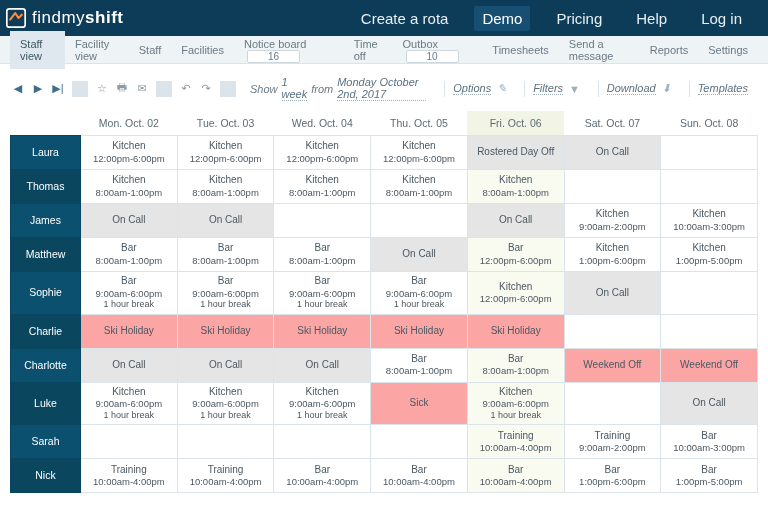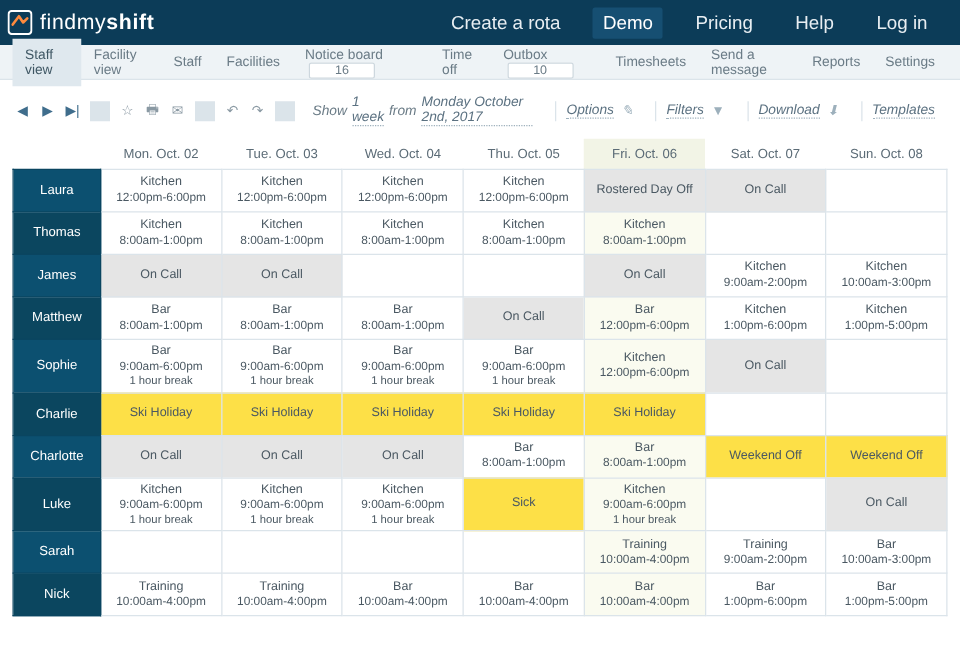--- a/index.html
+++ b/index.html
@@ -33,21 +33,21 @@
   table.grid th.row-head-blank, table.grid td.row-head { width: 70px; }
   table.grid th { font-weight: normal; padding: 6px 2px; font-size:10.5px; color:#5b6b76; text-align:center; }
   table.grid td { border:1px solid #dbe4ea; padding:3px 2px; text-align:center; vertical-align:middle; font-size:10px; color:#4a5862; height:34px; line-height:1.25;}
   table.grid td.row-head { background:#0c5070; color:#fff; font-size:10.5px; border:1px solid #0a4560; font-weight:normal;}
   table.grid tbody tr:nth-child(even) td.row-head { background:#0b465f; }
   table.grid th.today-col { background:#f2f4e6; }
   .role { display:block; font-size:10px;}
   .time { display:block; font-size:9.5px;}
   .note { display:block; font-size:9px;}
   td.hl { background:#e5e5e5; }
-  td.soft { background:#fde047; }
+  td.soft { background:#fca5a5; }
   td.today-cell { background:#fafbf0; }
 </style>
 </head>
 <body>
 
 <div class="top-nav">
   <div class="brand">
     <svg class="brand-icon" viewBox="0 0 24 24">
         <rect x="1" y="1" width="22" height="22" rx="3" fill="none" stroke="#fff" stroke-width="2"></rect>
         <path d="M5 14 L11 6 L15 12 L19 8" stroke="#ff8a3d" stroke-width="2.5" fill="none" stroke-linecap="round" stroke-linejoin="round"></path>

